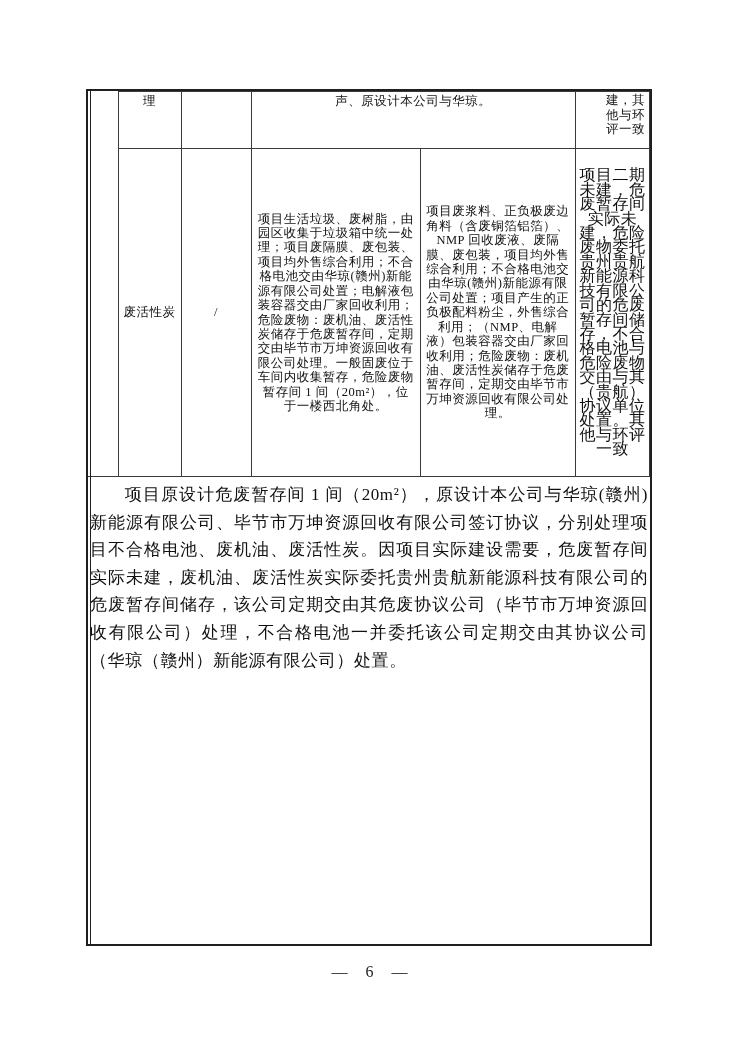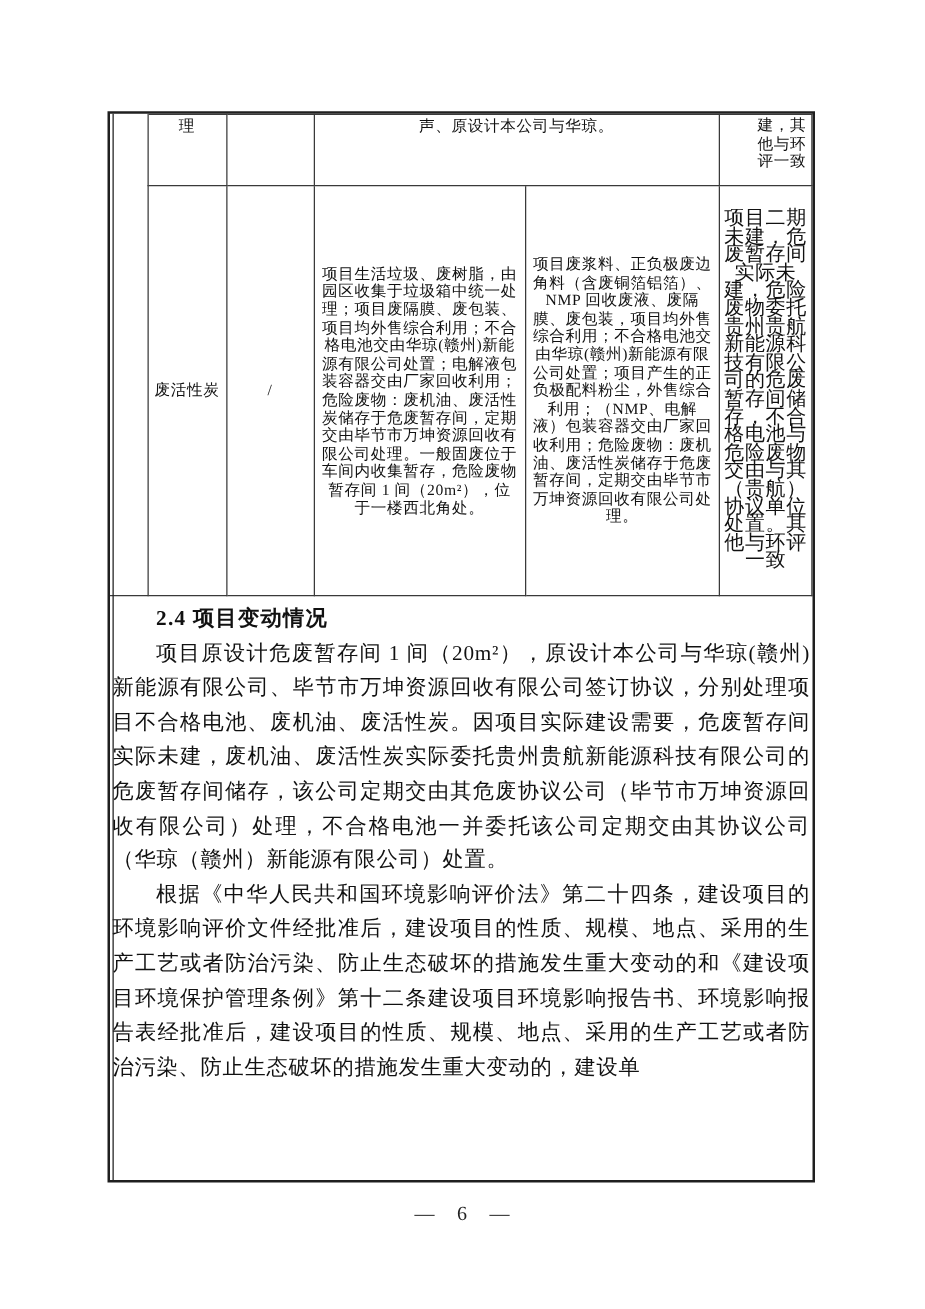--- a/index.html
+++ b/index.html
@@ -67,20 +67,18 @@
         <td>废活性炭</td>
         <td>/</td>
         <td>项目生活垃圾、废树脂，由园区收集于垃圾箱中统一处理；项目废隔膜、废包装、项目均外售综合利用；不合格电池交由华琼(赣州)新能源有限公司处置；电解液包装容器交由厂家回收利用；危险废物：废机油、废活性炭储存于危废暂存间，定期交由毕节市万坤资源回收有限公司处理。一般固废位于车间内收集暂存，危险废物暂存间 1 间（20m²），位于一楼西北角处。</td>
         <td>项目废浆料、正负极废边角料（含废铜箔铝箔）、NMP 回收废液、废隔膜、废包装，项目均外售综合利用；不合格电池交由华琼(赣州)新能源有限公司处置；项目产生的正负极配料粉尘，外售综合利用；（NMP、电解液）包装容器交由厂家回收利用；危险废物：废机油、废活性炭储存于危废暂存间，定期交由毕节市万坤资源回收有限公司处理。</td>
         <td class="c-last">项目二期未建，危废暂存间实际未建，危险废物委托贵州贵航新能源科技有限公司的危废暂存间储存，不合格电池与危险废物交由与其（贵航）协议单位处置。其他与环评一致</td>
       </tr>
     </tbody>
   </table>
 
   <div class="bodytext">
-    <h3>2.4 项目变动情况</h3>
     <p>项目原设计危废暂存间 1 间（20m²），原设计本公司与华琼(赣州)新能源有限公司、毕节市万坤资源回收有限公司签订协议，分别处理项目不合格电池、废机油、废活性炭。因项目实际建设需要，危废暂存间实际未建，废机油、废活性炭实际委托贵州贵航新能源科技有限公司的危废暂存间储存，该公司定期交由其危废协议公司（毕节市万坤资源回收有限公司）处理，不合格电池一并委托该公司定期交由其协议公司（华琼（赣州）新能源有限公司）处置。</p>
-    <p>根据《中华人民共和国环境影响评价法》第二十四条，建设项目的环境影响评价文件经批准后，建设项目的性质、规模、地点、采用的生产工艺或者防治污染、防止生态破坏的措施发生重大变动的和《建设项目环境保护管理条例》第十二条建设项目环境影响报告书、环境影响报告表经批准后，建设项目的性质、规模、地点、采用的生产工艺或者防治污染、防止生态破坏的措施发生重大变动的，建设单</p>
   </div>
 
 </div>
 
 <div class="footer">— 6 —</div>
 
 </body></html>

